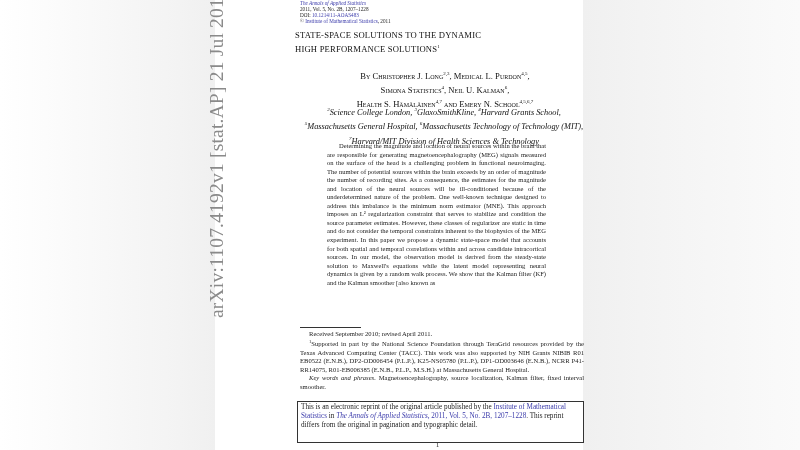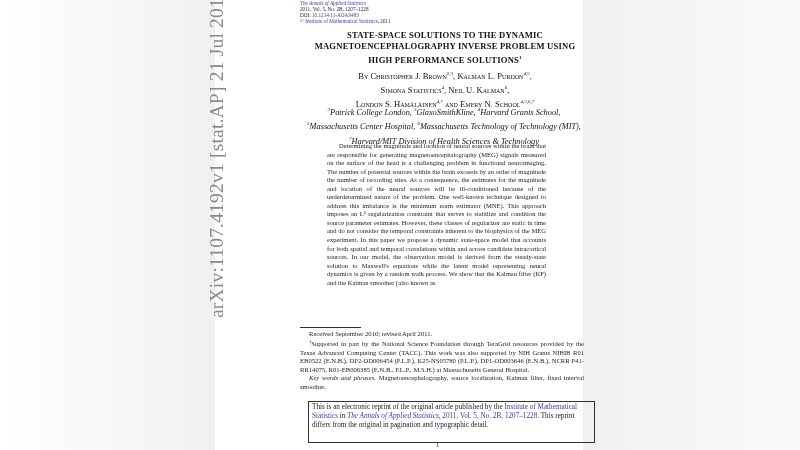--- a/index.html
+++ b/index.html
@@ -17,22 +17,22 @@
     position:absolute; left:206px; top:318px;
     transform-origin: 0 0; transform: rotate(-90deg);
     font-size:19.5px; color:#8a8a8a; white-space:nowrap; letter-spacing:0.2px;
   }
   .journal-head {
     position:absolute; left:300px; top:0px; font-size:5.2px; line-height:6px; color:#222;
   }
   .journal-head .blue { color:#3a3aaa; }
   .journal-head .ital { font-style:italic; }
   .title {
-    position:absolute; left:300px; top:30px; width:300px; text-align:center;
-    font-weight:bold; font-size:8.6px; line-height:11px; letter-spacing:0.2px;
+    position:absolute; left:300px; top:30px; width:300px; text-align:left;
+    font-weight:normal; font-size:8.6px; line-height:11px; letter-spacing:0.2px;
     margin-left:-5px;
   }
   .title sup { font-size:5px; }
   .authors {
     position:absolute; left:300px; top:68px; width:300px; text-align:center;
     font-size:8.6px; line-height:12px; font-variant:small-caps; margin-left:-5px;
   }
   .authors sup { font-size:5px; font-variant:normal; }
   .affil {
     position:absolute; left:300px; top:104px; width:300px; text-align:center;
@@ -48,21 +48,21 @@
     position:absolute; left:300px; top:327px; width:61px; height:0; border-top:0.8px solid #333;
   }
   .footnotes {
     position:absolute; left:300px; top:330px; width:284px;
     font-size:6.6px; line-height:8.4px; color:#222; text-align:justify;
   }
   .footnotes p { margin:0; text-indent:9px; }
   .footnotes sup { font-size:4.5px; }
   .footnotes .kw { font-style:italic; }
   .reprint-box {
-    position:absolute; left:308px; top:401px; width:279px; height:38px;
+    position:absolute; left:297px; top:401px; width:279px; height:38px;
     border:1px solid #333; padding:1px 3px;
     font-size:7.2px; line-height:9.2px; color:#222;
   }
   .reprint-box .blue { color:#3a3aaa; }
   .reprint-box .ital { font-style:italic; }
   .page-num {
     position:absolute; left:436px; top:441px; font-size:6.5px; color:#222;
   }
 </style>
 </head>
@@ -74,39 +74,38 @@
 
 <div class="journal-head">
   <div class="ital blue">The Annals of Applied Statistics</div>
   <div>2011, Vol. 5, No. 2B, 1207–1228</div>
   <div><span>DOI: </span><span class="blue">10.1214/11-AOAS483</span></div>
   <div><span>©</span> <span class="blue">Institute of Mathematical Statistics</span><span>, 2011</span></div>
 </div>
 
 <div class="title">
   <div>STATE-SPACE SOLUTIONS TO THE DYNAMIC</div>
-  <div>MAGNETOENCEPHALOGRAPHY INVERSE PROBLEM USING</div>
   <div><span>HIGH PERFORMANCE SOLUTIONS</span><sup>1</sup></div>
 </div>
 
 <div class="authors">
   <div>
-    <span>By </span><span>Christopher J. Brown</span><sup>2,3</sup><span>, </span><span>Kalman L. Purdon</span><sup>4,5</sup><span>,</span>
+    <span>By </span><span>Christopher J. Long</span><sup>2,3</sup><span>, </span><span>Medical L. Purdon</span><sup>4,5</sup><span>,</span>
   </div>
   <div>
     <span>Simona Statistics</span><sup>4</sup><span>, </span><span>Neil U. Kalman</span><sup>6</sup><span>,</span>
   </div>
   <div>
-    <span>London S. Hämäläinen</span><sup>4,7</sup><span> and </span><span>Emery N. School</span><sup>4,5,6,7</sup>
+    <span>Health S. Hämäläinen</span><sup>4,7</sup><span> and </span><span>Emery N. School</span><sup>4,5,6,7</sup>
   </div>
 </div>
 
 <div class="affil">
-  <div><sup>2</sup><span>Patrick College London, </span><sup>3</sup><span>GlaxoSmithKline, </span><sup>4</sup><span>Harvard Grants School,</span></div>
-  <div><sup>5</sup><span>Massachusetts Center Hospital, </span><sup>6</sup><span>Massachusetts Technology of Technology (MIT), </span><sup>7</sup><span>Harvard/MIT Division of Health Sciences &amp; Technology</span></div>
+  <div><sup>2</sup><span>Science College London, </span><sup>3</sup><span>GlaxoSmithKline, </span><sup>4</sup><span>Harvard Grants School,</span></div>
+  <div><sup>5</sup><span>Massachusetts General Hospital, </span><sup>6</sup><span>Massachusetts Technology of Technology (MIT), </span><sup>7</sup><span>Harvard/MIT Division of Health Sciences &amp; Technology</span></div>
 </div>
 
 <div class="abstract">
   <p>Determining the magnitude and location of neural sources within the brain that are responsible for generating magnetoencephalography (MEG) signals measured on the surface of the head is a challenging problem in functional neuroimaging. The number of potential sources within the brain exceeds by an order of magnitude the number of recording sites. As a consequence, the estimates for the magnitude and location of the neural sources will be ill-conditioned because of the underdetermined nature of the problem. One well-known technique designed to address this imbalance is the minimum norm estimator (MNE). This approach imposes an L² regularization constraint that serves to stabilize and condition the source parameter estimates. However, these classes of regularizer are static in time and do not consider the temporal constraints inherent to the biophysics of the MEG experiment. In this paper we propose a dynamic state-space model that accounts for both spatial and temporal correlations within and across candidate intracortical sources. In our model, the observation model is derived from the steady-state solution to Maxwell's equations while the latent model representing neural dynamics is given by a random walk process. We show that the Kalman filter (KF) and the Kalman smoother [also known as</p>
 </div>
 
 <div class="rule"></div>
 
 <div class="footnotes">
   <p>Received September 2010; revised April 2011.</p>

